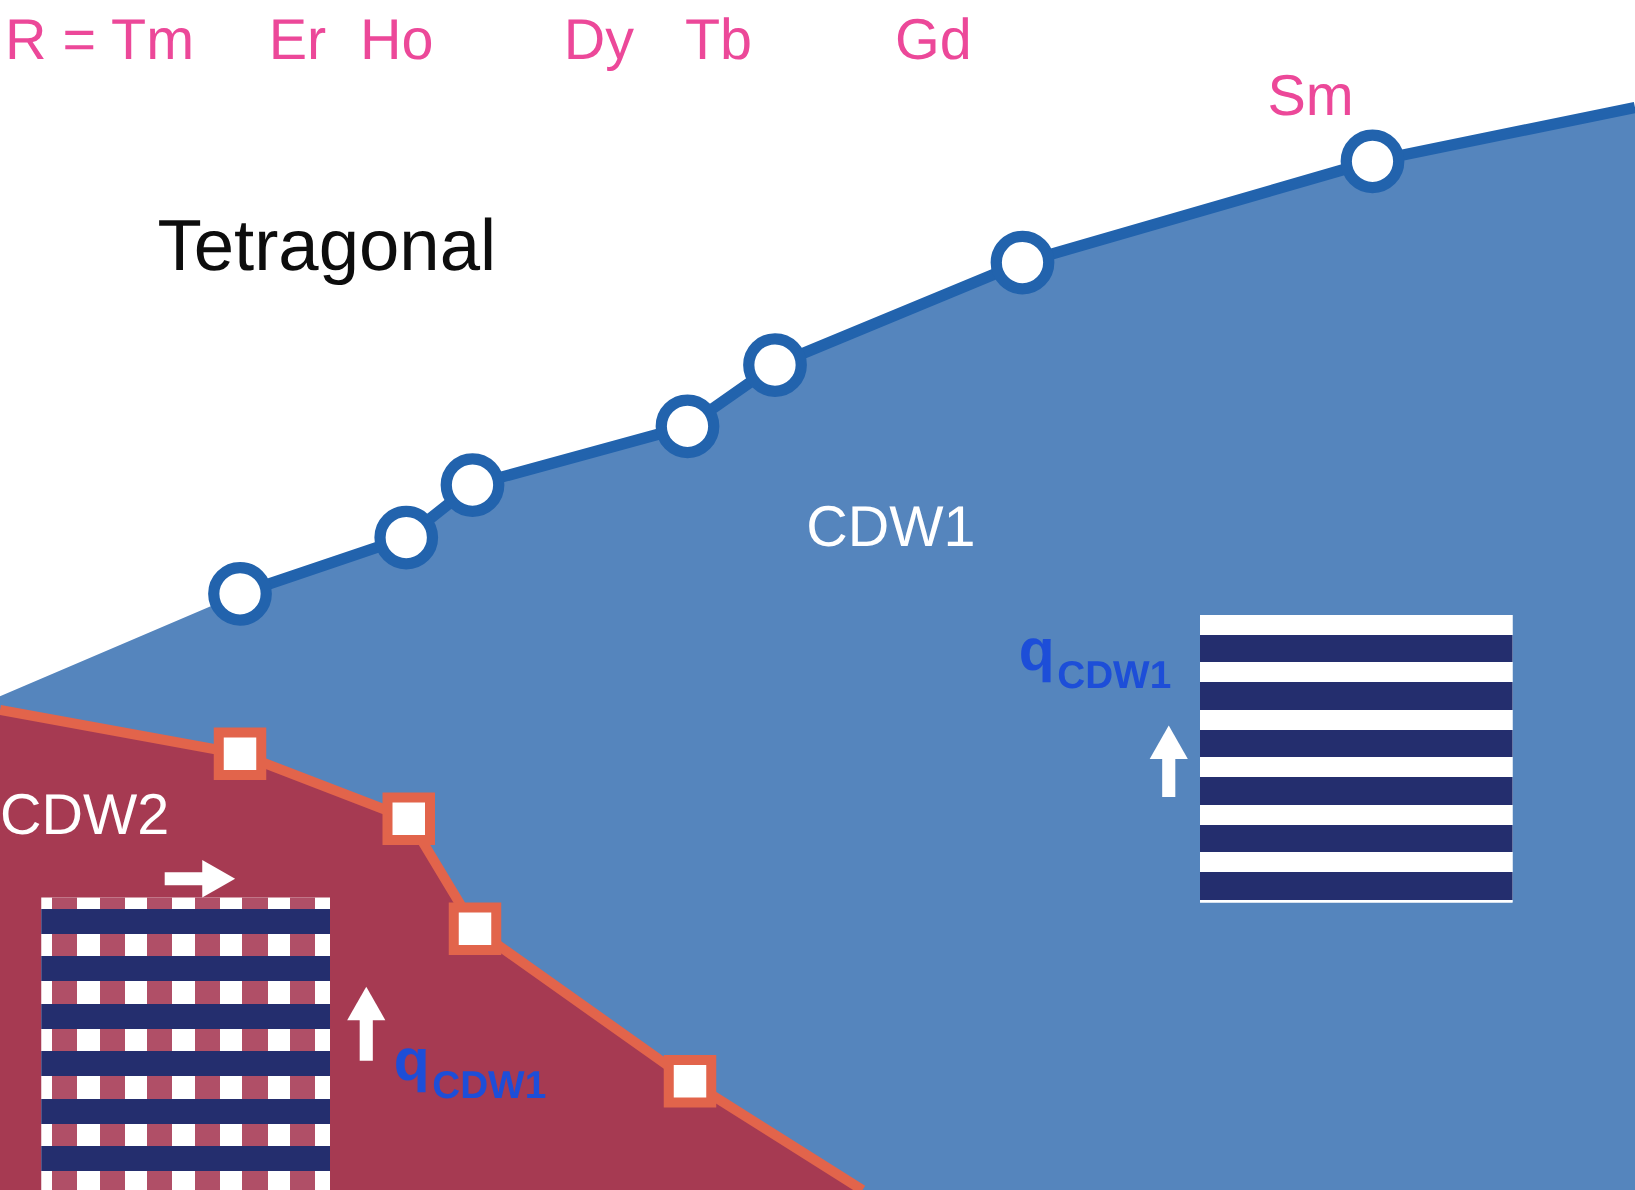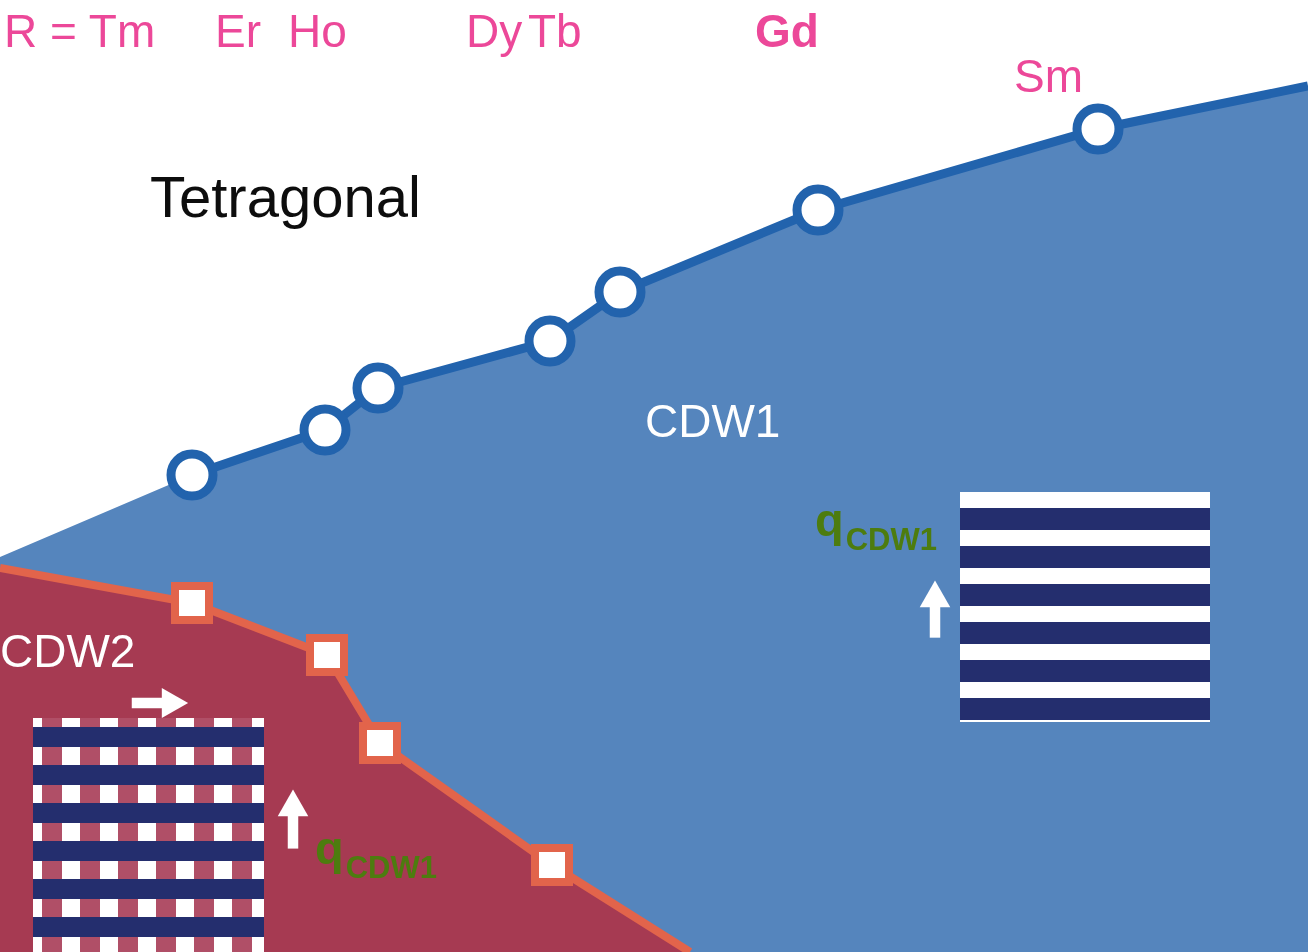--- a/index.html
+++ b/index.html
@@ -6,28 +6,28 @@
   .stage{
     position:relative;width:1308px;height:952px;overflow:hidden;background:#ffffff;
     font-family:"Liberation Sans", sans-serif;
   }
   .stage svg.diagram{position:absolute;left:0;top:0;}
   .lbl{position:absolute;white-space:nowrap;line-height:1;}
   .lbl.top{top:8px;font-size:46px;color:#ec4899;}
   #lbl-r{left:4px;}
   #lbl-er{left:215px;text-align:center;}
   #lbl-ho{left:288px;}
-  #lbl-dy{left:466px;}
-  #lbl-tb{left:528px;}
-  #lbl-gd{left:755px;font-weight:bold;}
+  #lbl-dy{left:451px;}
+  #lbl-tb{left:548px;}
+  #lbl-gd{left:716px;}
   #lbl-sm{left:1014px;margin-top:45px;}
-  #lbl-tetragonal{left:126px;top:168px;font-size:58px;color:#0d0d0d;margin-left:24px;}
+  #lbl-tetragonal{left:126px;top:168px;font-size:58px;color:#0d0d0d;}
   #lbl-cdw1{left:645px;top:398px;font-size:46px;color:#ffffff;}
   #lbl-cdw2{left:0px;top:628px;font-size:46px;color:#ffffff;}
-  .qlbl{position:absolute;color:#4d7c0f;font-weight:bold;white-space:nowrap;line-height:1;}
+  .qlbl{position:absolute;color:#1d4ed8;font-weight:bold;white-space:nowrap;line-height:1;}
   .qlbl .q{font-size:47px;}
   .qlbl .qsub{font-size:31px;position:relative;top:14px;margin-left:2px;}
   #q-cdw1-inset{left:815px;top:496px;}
   #q-cdw2{left:194px;top:670px;}
   #q-cdw1-lower{left:315px;top:824px;}
   .arrow{position:absolute;}
   .arrow line{stroke:#ffffff;stroke-width:11;}
   .arrow polygon{fill:#ffffff;}
   #arrow-cdw1-inset{left:914px;top:578px;width:42px;height:64px;}
   #arrow-cdw2{left:128px;top:682px;width:62px;height:42px;}

